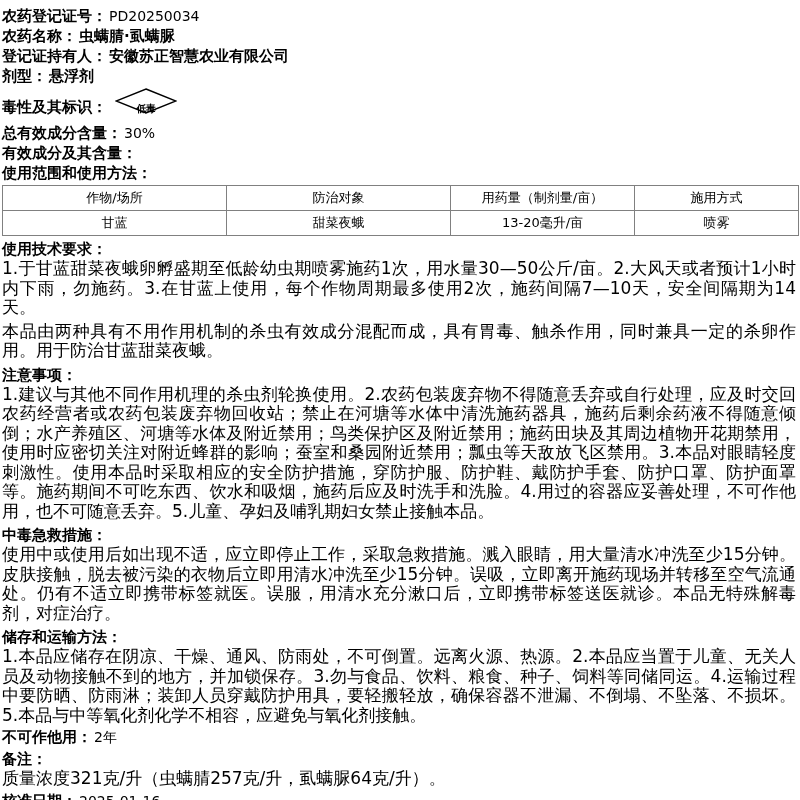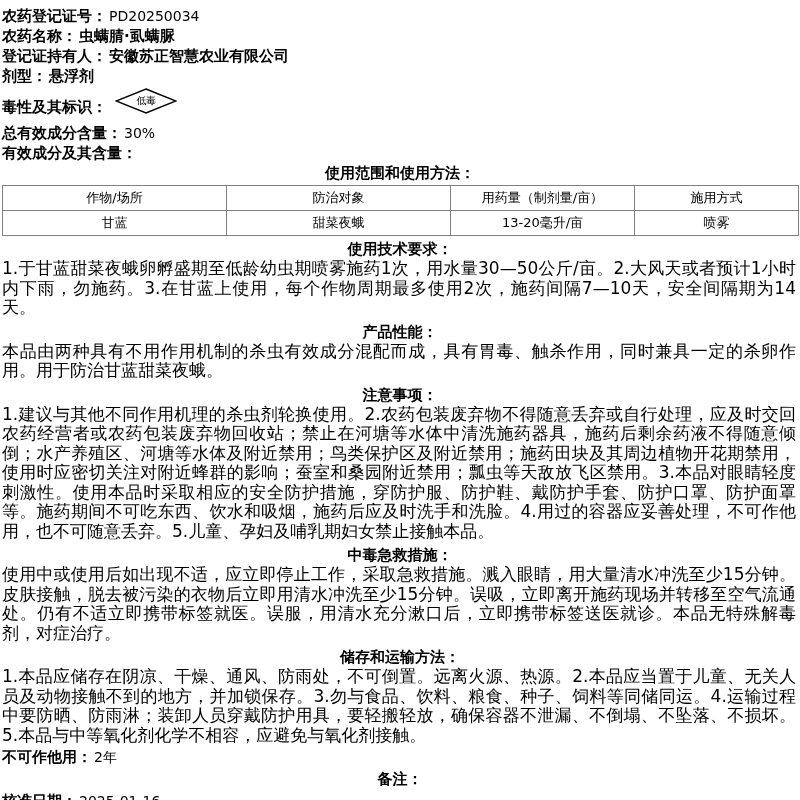--- a/index.html
+++ b/index.html
@@ -43,21 +43,20 @@
     font-weight: bold;
     margin-left: 2px;
   }
 
   
   .sec-h {
     font-weight: bold;
     font-size: 15px;
     line-height: 20px;
     white-space: nowrap;
-    text-align: center;
   }
 
   
   .para {
     font-size: 17px;
     line-height: 19.5px;
     text-align: justify;
     text-justify: inter-character;
     word-break: break-all;
     padding-right: 2px;
@@ -81,27 +80,27 @@
     top: 2px;
   }
   .tox-diamond {
     position: relative;
     width: 62px;
     height: 26px;
   }
   .tox-diamond svg { display: block; }
   .tox-text {
     position: absolute;
-    left: 0; top: 0;
+    left: 0; top: 8px;
     width: 62px; height: 26px;
     display: flex;
     align-items: center;
     justify-content: center;
     font-size: 10px;
-    font-weight: normal;
+    font-weight: bold;
     letter-spacing: -0.5px;
   }
 
   
   table.use-table {
     border-collapse: collapse;
     width: 796px;
     margin: 2px 0 3px 0;
     table-layout: fixed;
     text-align: center;
@@ -197,21 +196,20 @@
         <td>喷雾</td>
       </tr>
     </tbody>
   </table>
 
   <div class="sec-h">使用技术要求：</div>
   <div class="para">1.于甘蓝甜菜夜蛾卵孵盛期至低龄幼虫期喷雾施药1次，用水量30—50公斤/亩。2.大风天或者预计1小时内下雨，勿施药。3.在甘蓝上使用，每个作物周期最多使用2次，施药间隔7—10天，安全间隔期为14天。</div>
 
   <div class="sp4"></div>
 
-  <div class="sec-h">产品性能：</div>
   <div class="para">本品由两种具有不用作用机制的杀虫有效成分混配而成，具有胃毒、触杀作用，同时兼具一定的杀卵作用。用于防治甘蓝甜菜夜蛾。</div>
 
   <div class="sp4"></div>
 
   <div class="sec-h">注意事项：</div>
   <div class="para">1.建议与其他不同作用机理的杀虫剂轮换使用。2.农药包装废弃物不得随意丢弃或自行处理，应及时交回农药经营者或农药包装废弃物回收站；禁止在河塘等水体中清洗施药器具，施药后剩余药液不得随意倾倒；水产养殖区、河塘等水体及附近禁用；鸟类保护区及附近禁用；施药田块及其周边植物开花期禁用，使用时应密切关注对附近蜂群的影响；蚕室和桑园附近禁用；瓢虫等天敌放飞区禁用。3.本品对眼睛轻度刺激性。使用本品时采取相应的安全防护措施，穿防护服、防护鞋、戴防护手套、防护口罩、防护面罩等。施药期间不可吃东西、饮水和吸烟，施药后应及时洗手和洗脸。4.用过的容器应妥善处理，不可作他用，也不可随意丢弃。5.儿童、孕妇及哺乳期妇女禁止接触本品。</div>
 
   <div class="sp4"></div>
 
   <div class="sec-h">中毒急救措施：</div>
@@ -225,20 +223,21 @@
   <div class="sp2"></div>
 
   <div class="row">
     <span class="lbl">不可作他用：</span>
     <span class="val">2年</span>
   </div>
 
   <div class="sp2"></div>
 
   <div class="sec-h">备注：</div>
+  <div class="para">质量浓度321克/升（虫螨腈257克/升，虱螨脲64克/升）。</div>
 
   <div class="sp2"></div>
 
   <div class="row">
     <span class="lbl">核准日期：</span>
     <span class="val">2025-01-16</span>
   </div>
 
 
 </div>

